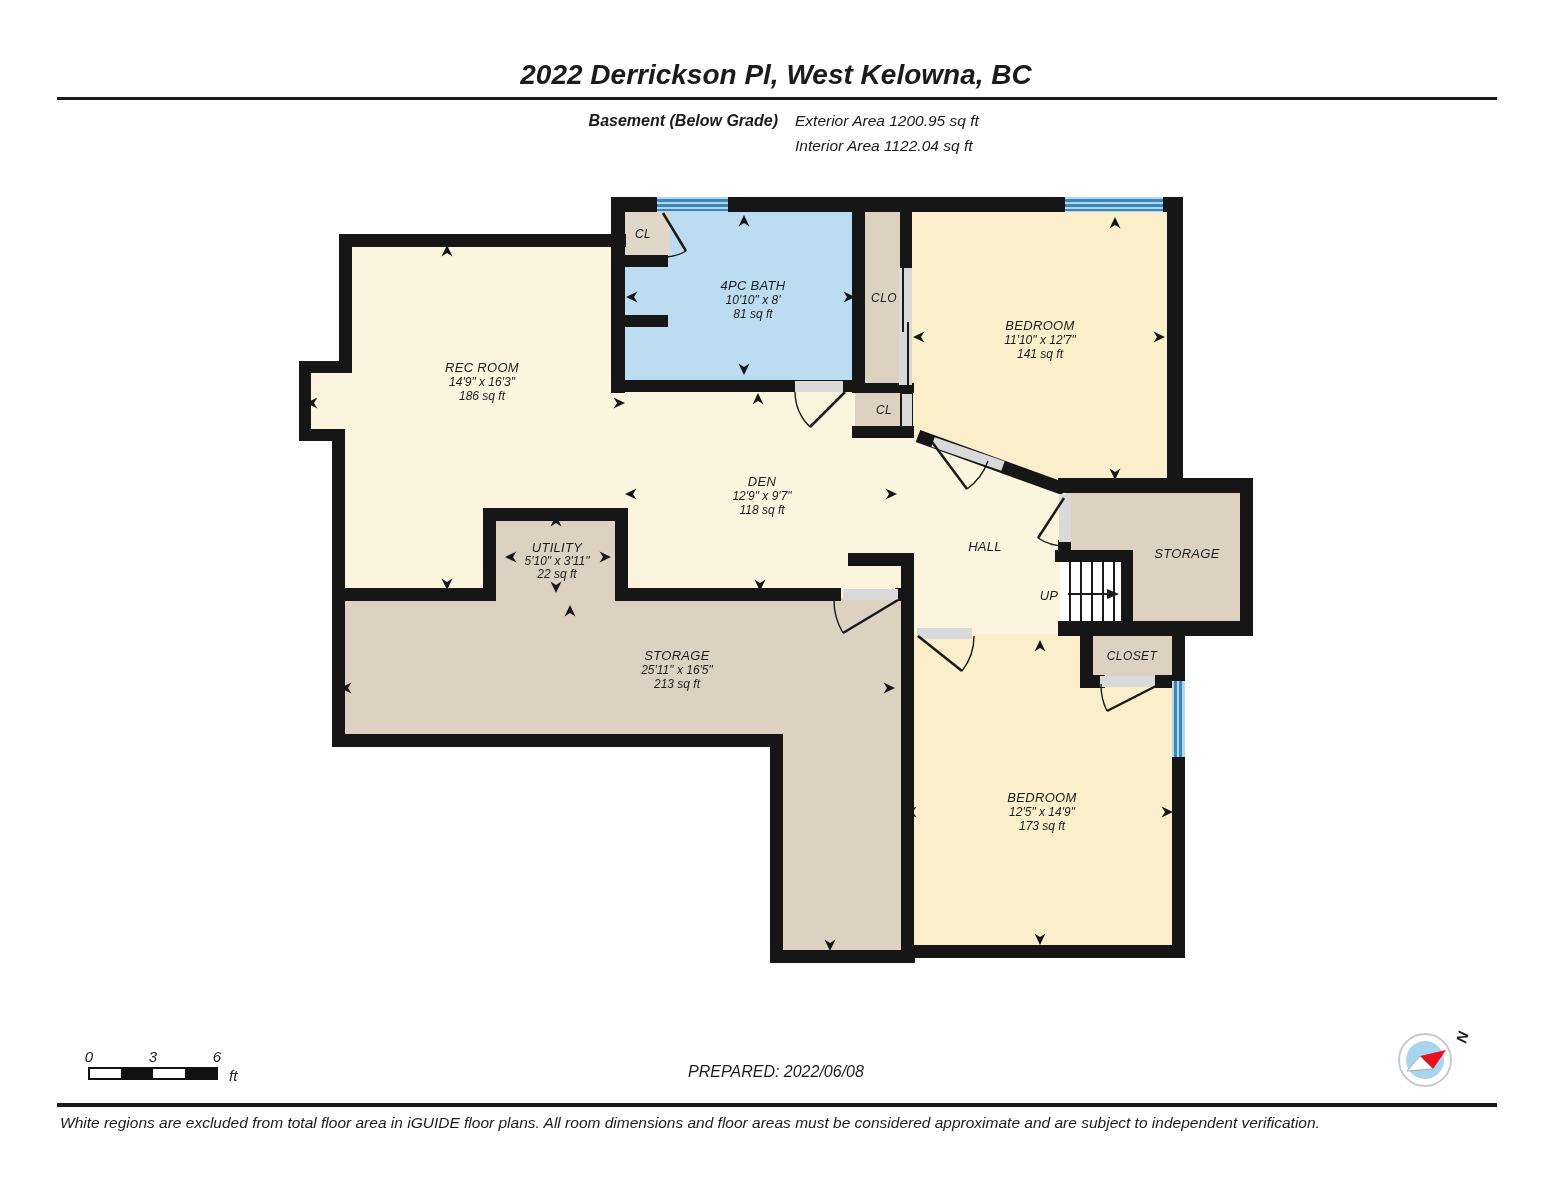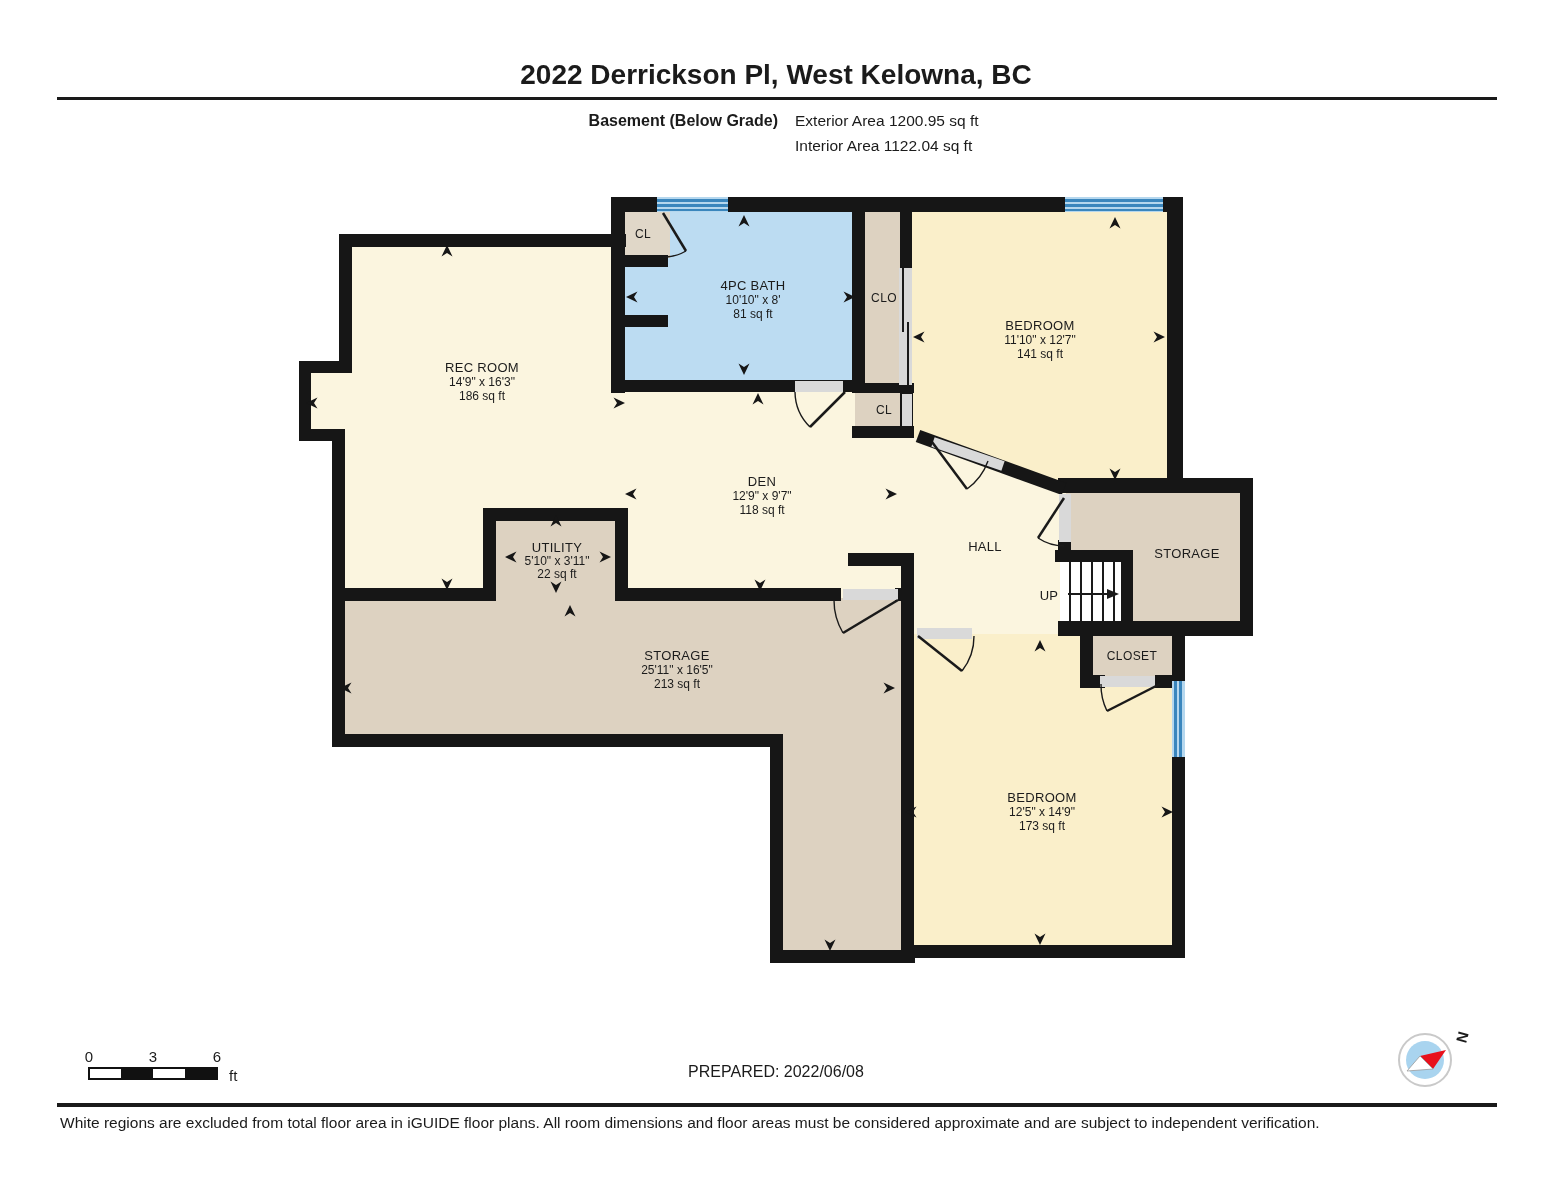--- a/index.html
+++ b/index.html
@@ -1,17 +1,17 @@
 <!DOCTYPE html>
 <html><head>
 <meta charset="utf-8">
 <style>
   html,body{margin:0;padding:0;background:#ffffff;}
   .page{position:relative;width:1553px;height:1200px;background:#fff;overflow:hidden;
-        font-family:"Liberation Sans", sans-serif;}
+        font-family:"Liberation Sans", sans-serif;font-style:italic;}
   svg text{font-family:"Liberation Sans", sans-serif;fill:#1b1b1b;}
   .room-name{font-size:13px;letter-spacing:.3px;}
   .room-dim{font-size:12px;}
   .closet-lbl{font-size:12px;letter-spacing:.4px;}
 </style>
 </head>
 <body>
 
 <div class="page">
 <svg width="1553" height="1200" viewBox="0 0 1553 1200">

